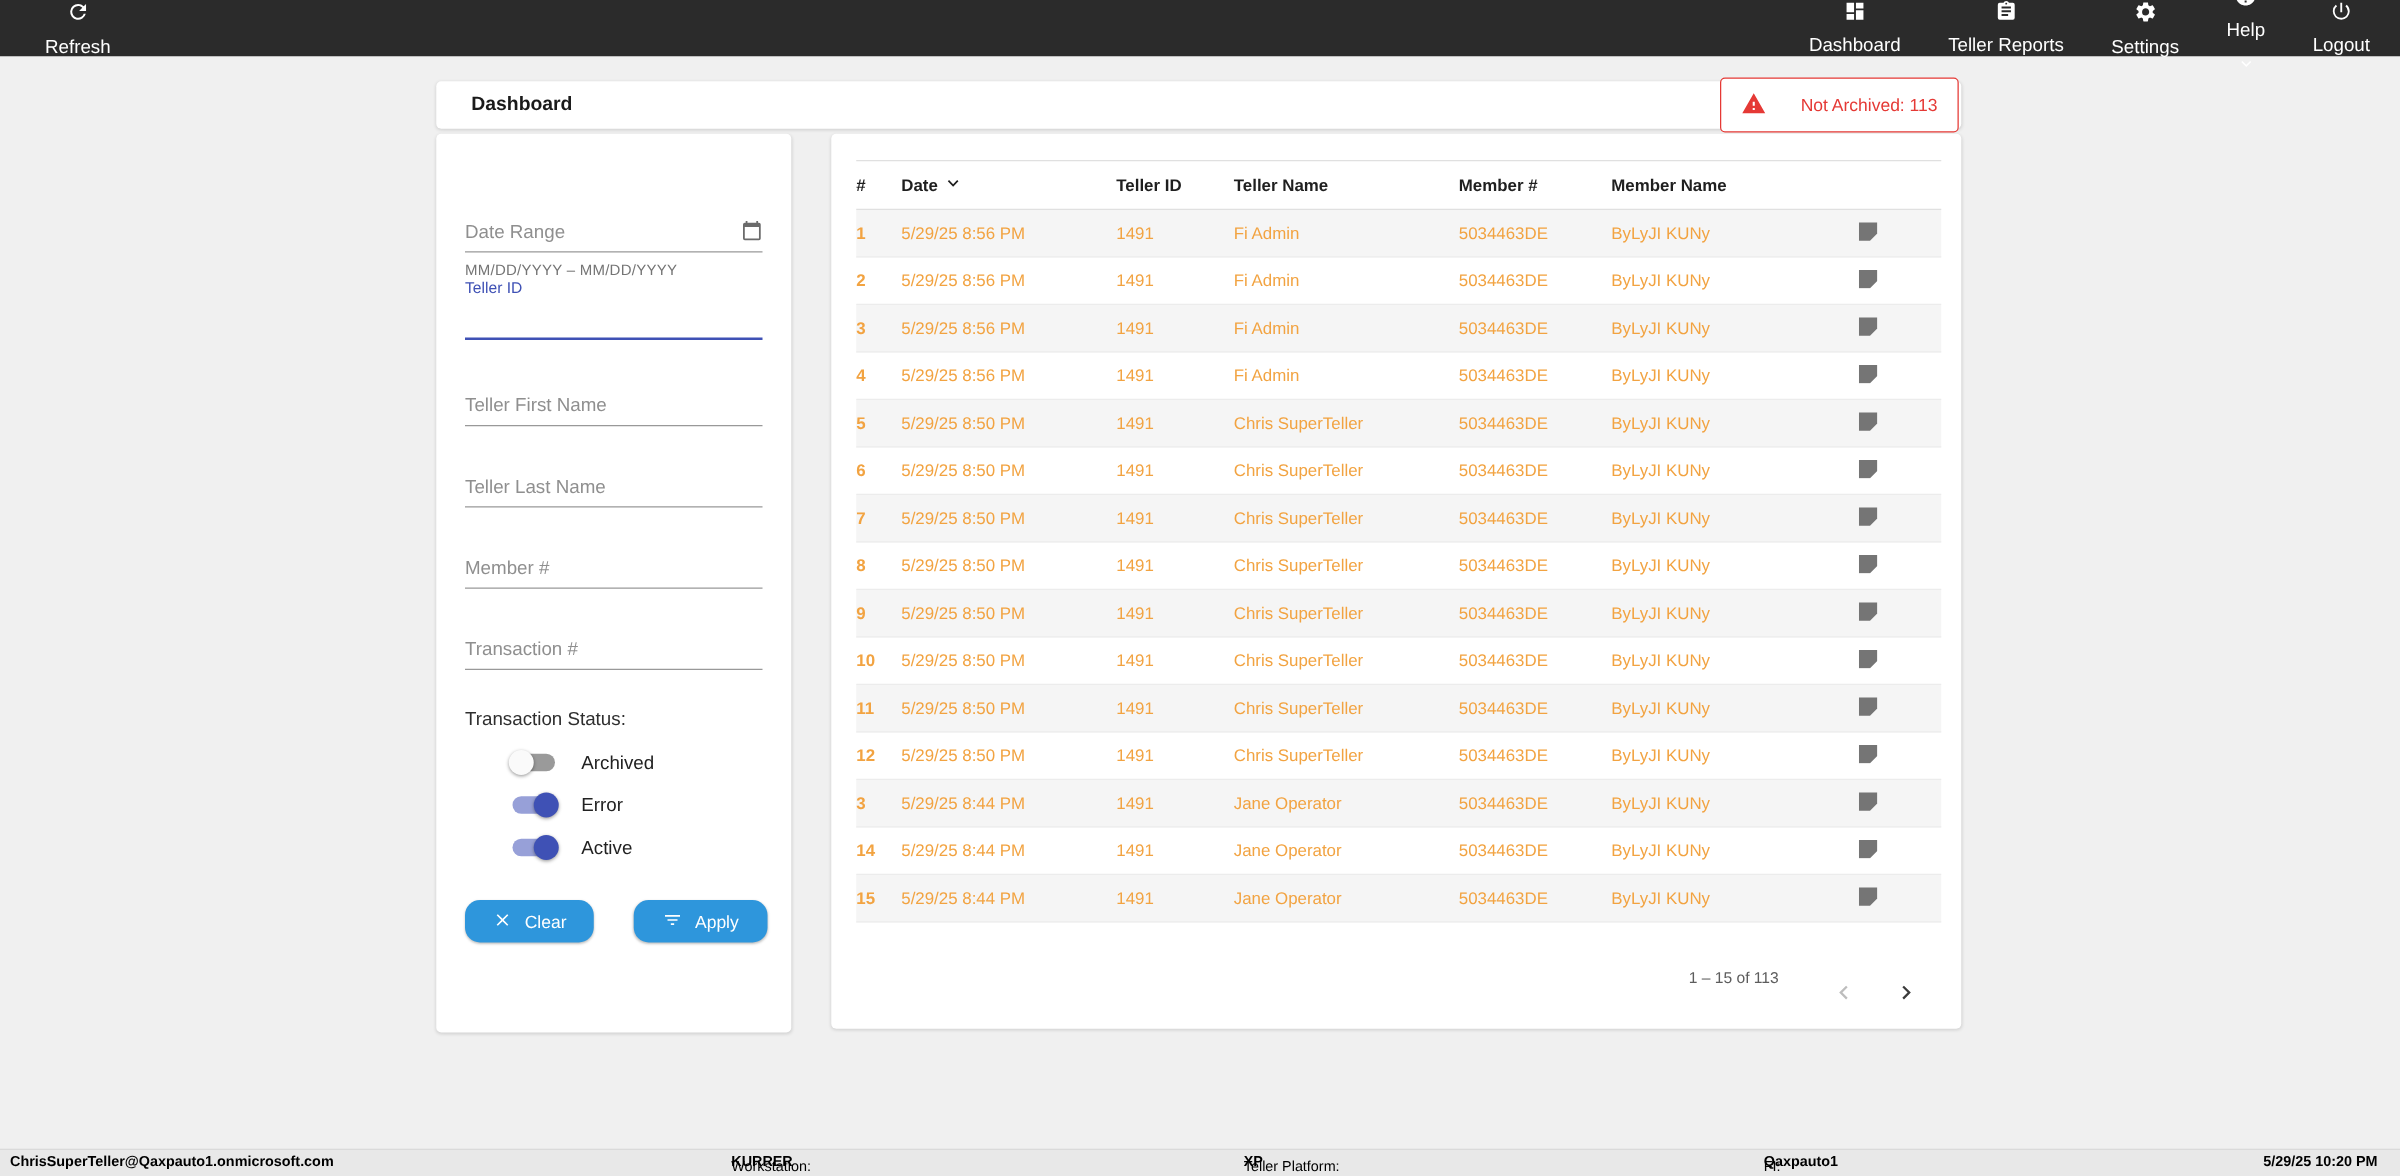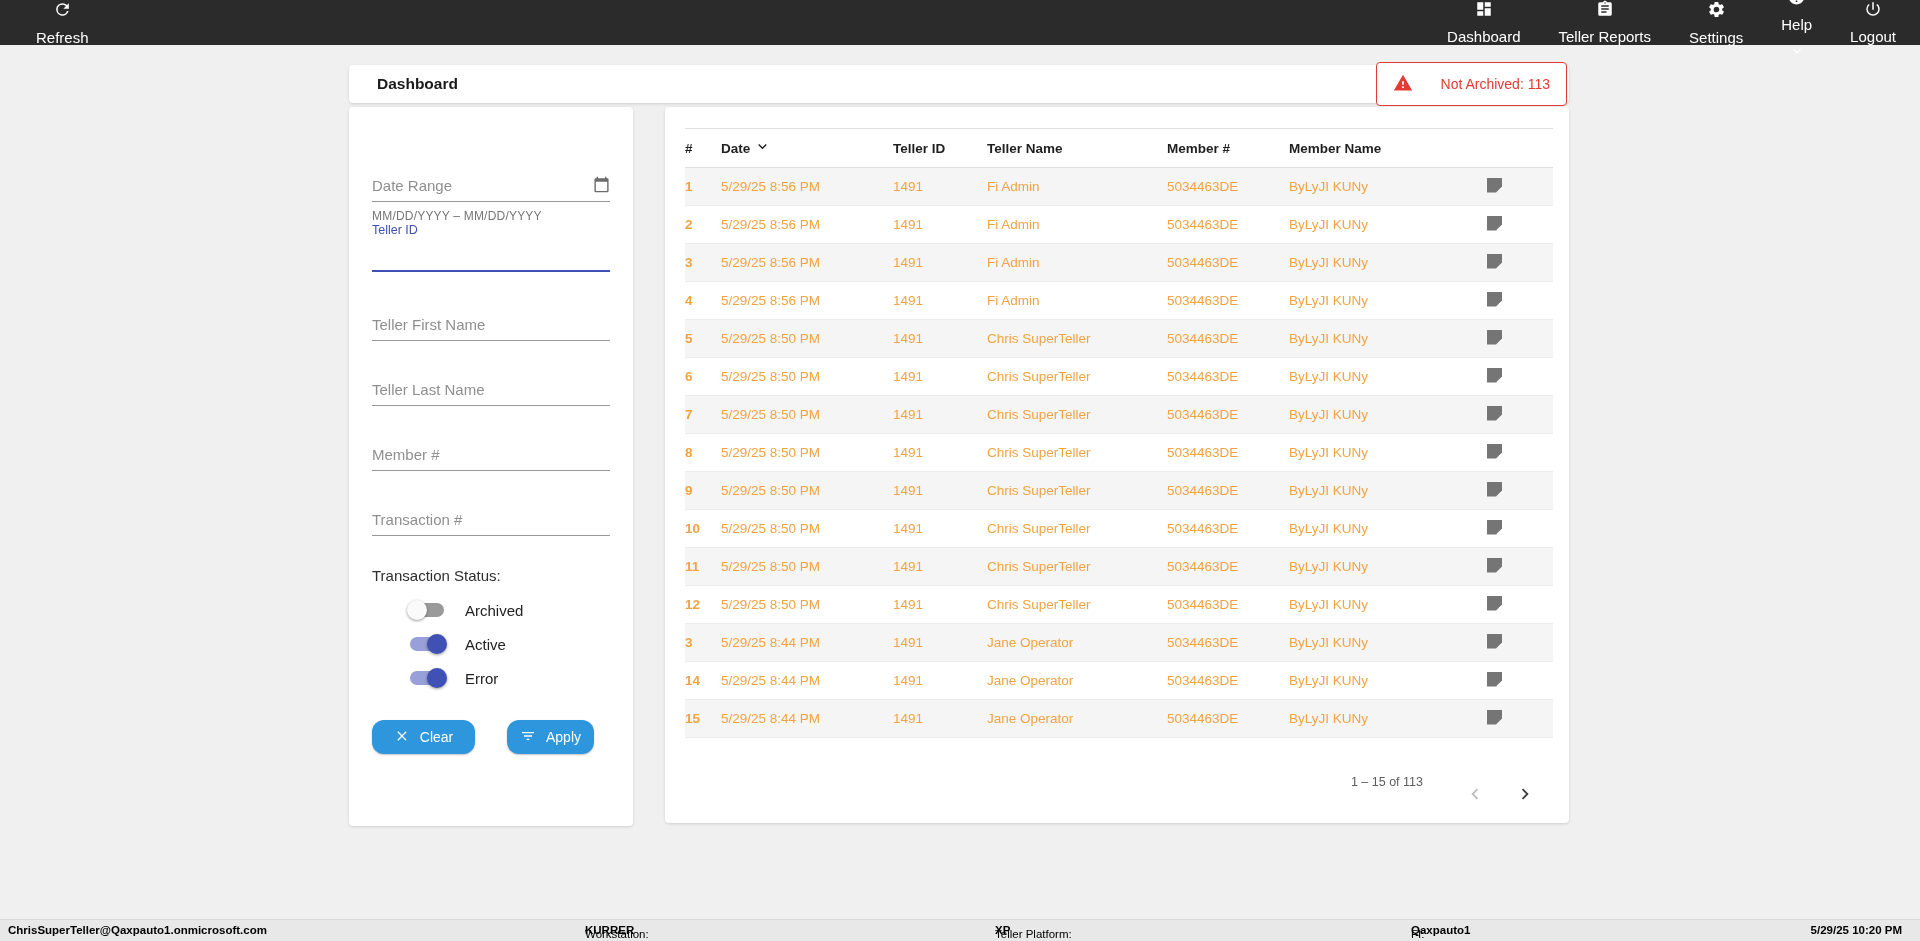--- a/index.html
+++ b/index.html
@@ -163,37 +163,37 @@
           <span class="track"></span>
           <span class="thumb"></span>
         </span>
         <span class="toggle-label">Archived</span>
       </div>
       <div class="toggle-row">
         <span class="switch on">
           <span class="track"></span>
           <span class="thumb"></span>
         </span>
-        <span class="toggle-label">Active</span>
+        <span class="toggle-label">Error</span>
       </div>
       <div class="toggle-row">
         <span class="switch on">
           <span class="track"></span>
           <span class="thumb"></span>
         </span>
-        <span class="toggle-label">Error</span>
+        <span class="toggle-label">Active</span>
       </div>
     </div>
   <button class="btn f-abs" style="top:585px; left:23px; width:103px;">
     <span><svg width="16" height="16" viewBox="0 0 24 24" fill="#fff">
           <path d="M19 6.41 17.59 5 12 10.59 6.41 5 5 6.41 10.59 12 5 17.59 6.41 19 12 13.41 17.59 19 19 17.59 13.41 12z"></path>
         </svg></span>
     <span>Clear</span>
   </button>
-  <button class="btn f-abs" style="top:585px; left:158px; width:87px;">
+  <button class="btn f-abs" style="top:585px; left:158px; width:107px;">
     <span><svg width="16" height="16" viewBox="0 0 24 24" fill="#fff">
           <path d="M10 18h4v-2h-4v2zM3 6v2h18V6H3zm3 7h12v-2H6v2z"></path>
         </svg></span>
     <span>Apply</span>
   </button>
 </div>
 
 <div class="card table-card">
   <div class="ttable">
     <div class="thead">

